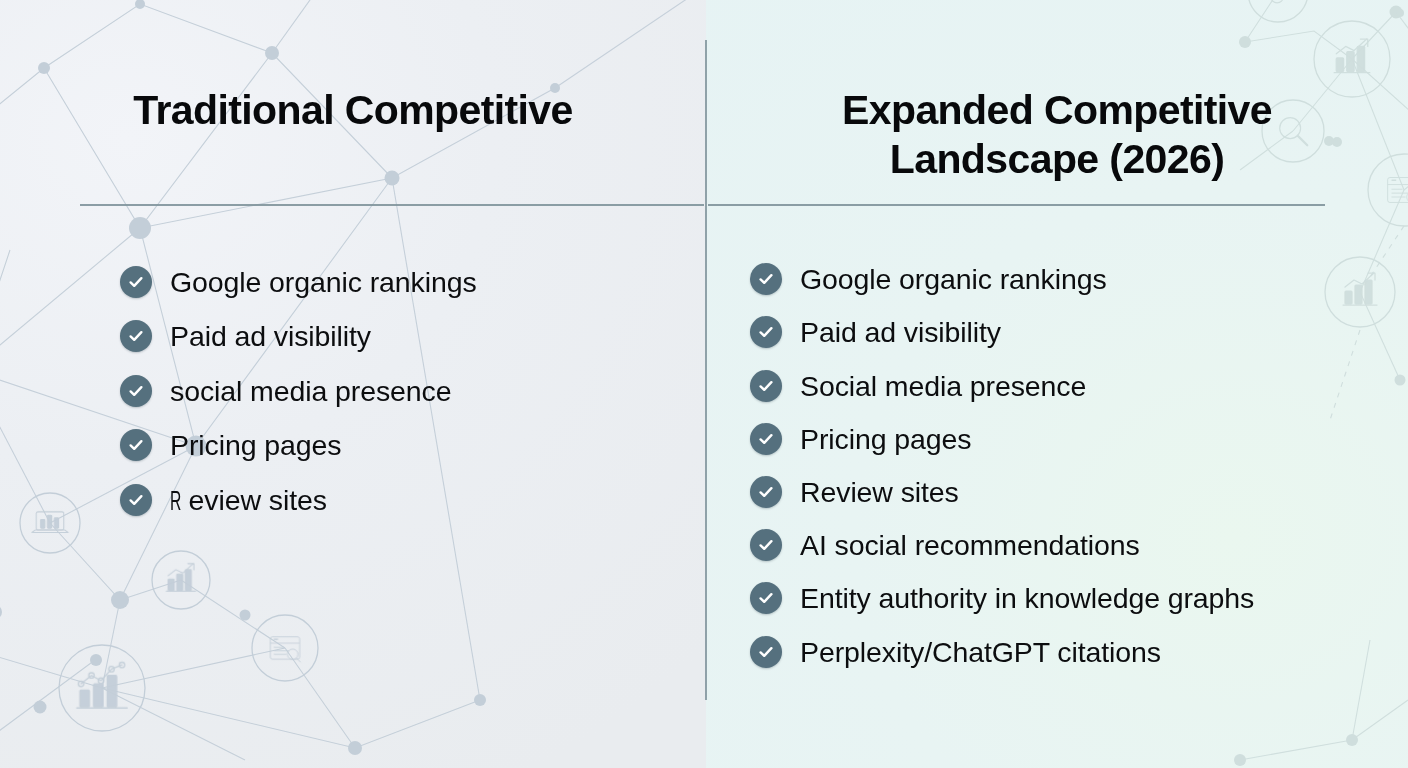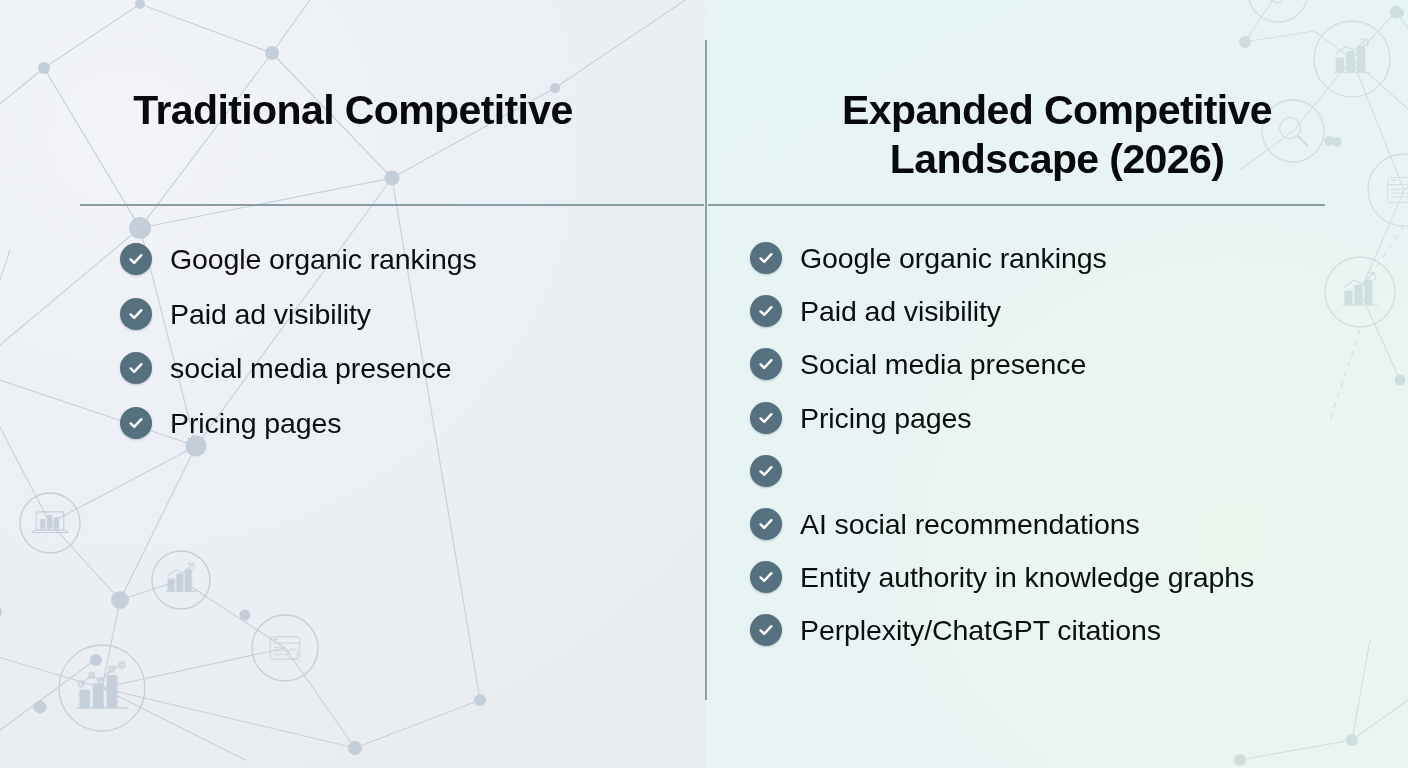--- a/index.html
+++ b/index.html
@@ -98,21 +98,21 @@
     position: absolute;
     list-style: none;
     left: 0;
     right: 0;
   }
   .col.left  .list { top: 227px; padding-left: 120px; }
   .col.right .list { top: 226px; padding-left: 44px;  }
 
   .list-item {
     display: flex;
-    align-items: flex-start;
+    align-items: flex-end;
     white-space: nowrap;
   }
   .col.left  .list-item { height: 54.5px; }
   .col.right .list-item { height: 53.2px; }
 
   .check-icon {
     flex: 0 0 auto;
     width: 32px;
     height: 32px;
     border-radius: 50%;
@@ -351,20 +351,28 @@
         <span class="item-label">social media presence</span>
       </li>
       <li class="list-item">
         <span class="check-icon">
           <svg width="18" height="18" viewBox="0 0 18 18">
               <path d="M3.6 9.4 L7.2 12.8 L14.4 5.2" fill="none" stroke="#fff" stroke-width="2.4" stroke-linecap="round" stroke-linejoin="round"></path>
             </svg>
         </span>
         <span class="item-label">Pricing pages</span>
       </li>
+      <li class="list-item">
+        <span class="check-icon">
+          <svg width="18" height="18" viewBox="0 0 18 18">
+              <path d="M3.6 9.4 L7.2 12.8 L14.4 5.2" fill="none" stroke="#fff" stroke-width="2.4" stroke-linecap="round" stroke-linejoin="round"></path>
+            </svg>
+        </span>
+        <span class="item-label" id="clipped-label"><span class="glyph-clip">R</span>eview sites</span>
+      </li>
     </ul>
   </section>
 
   <section class="col right">
     <h2 class="col-title">
       <span>Expanded Competitive</span><br>
       <span>Landscape (2026)</span>
     </h2>
     <div class="rule"></div>
     <ul class="list">
@@ -399,20 +407,21 @@
             </svg>
         </span>
         <span class="item-label">Pricing pages</span>
       </li>
       <li class="list-item">
         <span class="check-icon">
           <svg width="18" height="18" viewBox="0 0 18 18">
               <path d="M3.6 9.4 L7.2 12.8 L14.4 5.2" fill="none" stroke="#fff" stroke-width="2.4" stroke-linecap="round" stroke-linejoin="round"></path>
             </svg>
         </span>
+        <span class="item-label">Review sites</span>
       </li>
       <li class="list-item">
         <span class="check-icon">
           <svg width="18" height="18" viewBox="0 0 18 18">
               <path d="M3.6 9.4 L7.2 12.8 L14.4 5.2" fill="none" stroke="#fff" stroke-width="2.4" stroke-linecap="round" stroke-linejoin="round"></path>
             </svg>
         </span>
         <span class="item-label">AI social recommendations</span>
       </li>
       <li class="list-item">

